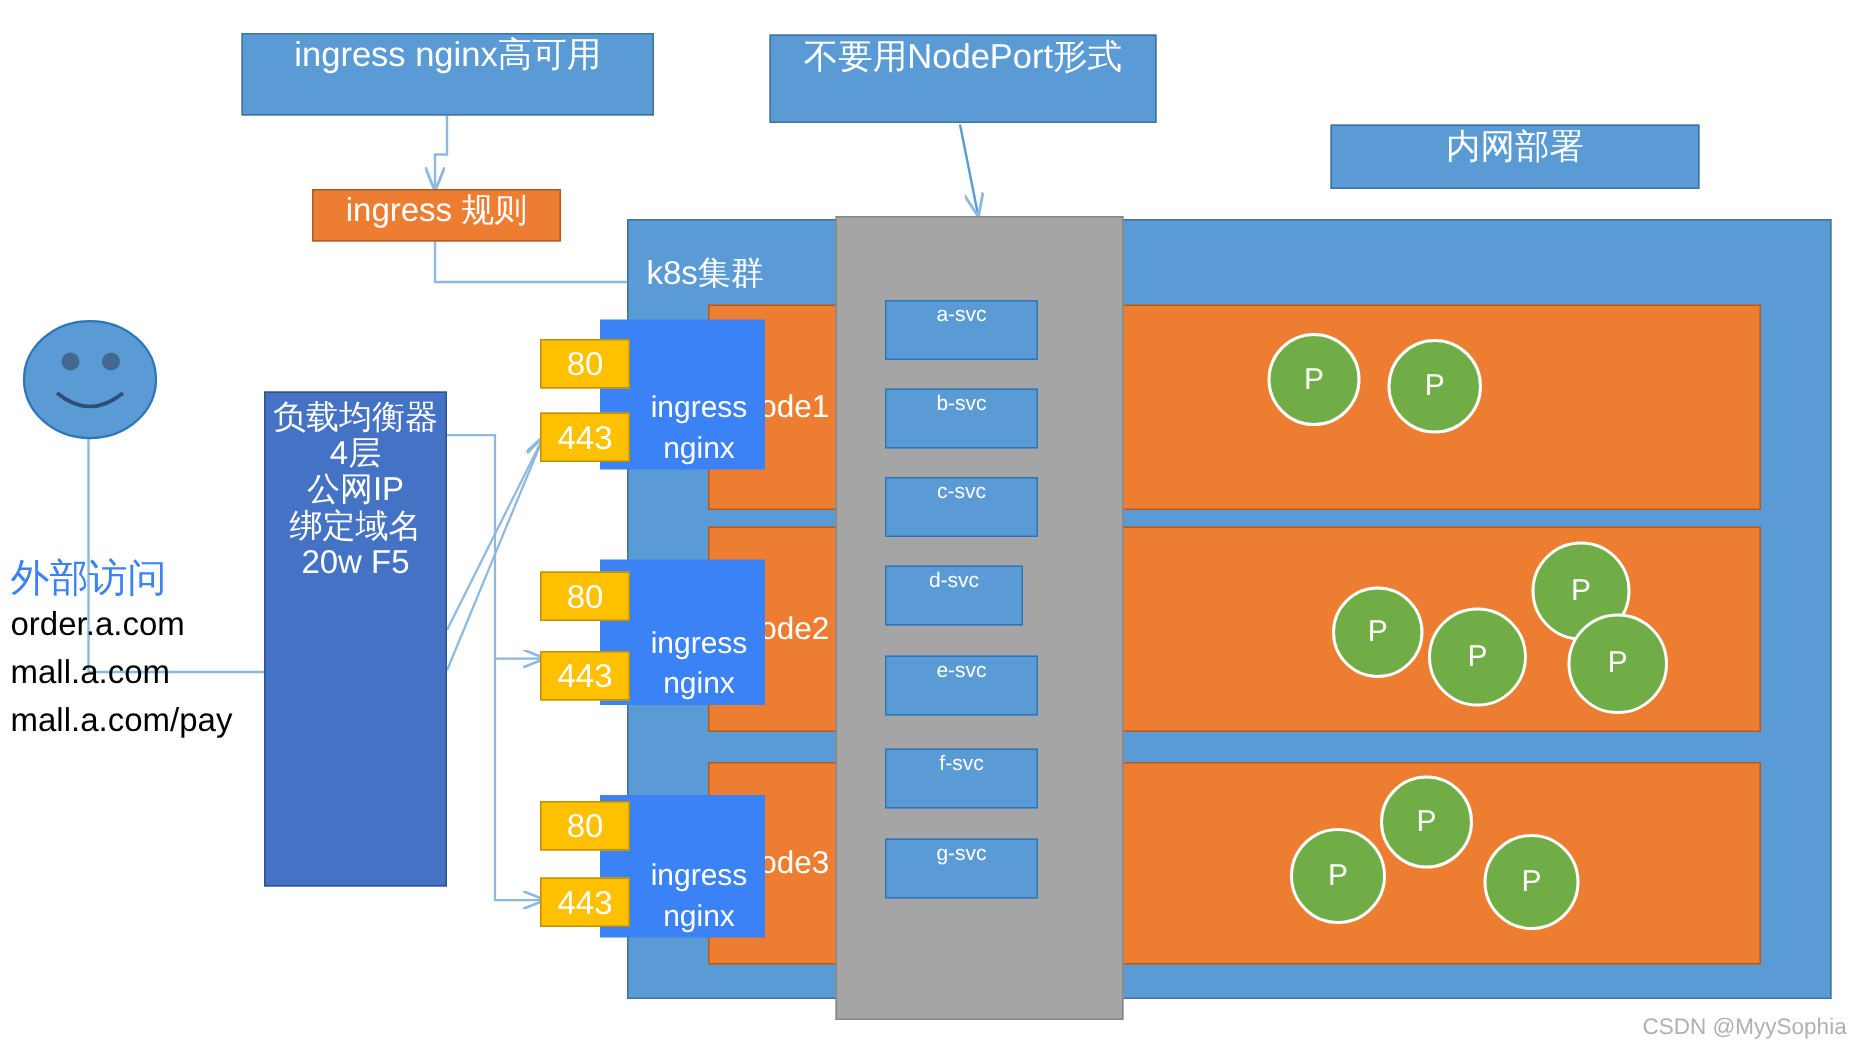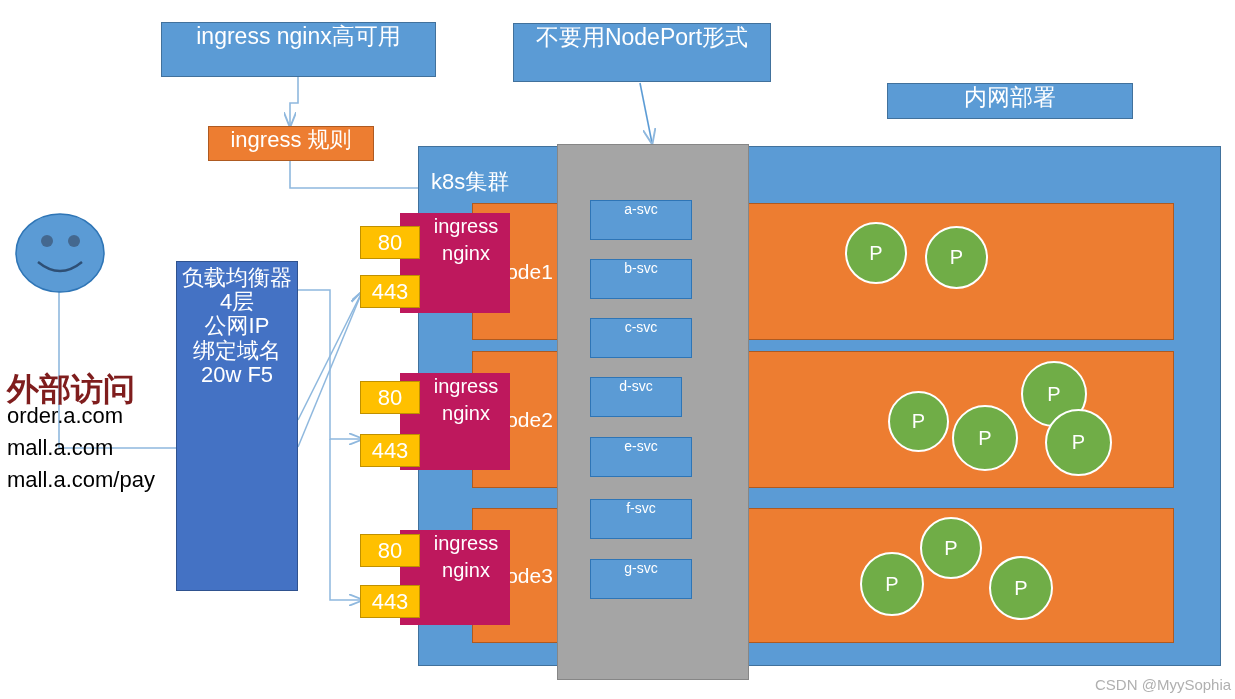--- a/index.html
+++ b/index.html
@@ -67,27 +67,27 @@
     top: 20px;
     color: #ffffff;
     font-size: 22px;
     white-space: nowrap;
   }
   .svc-column {
     background: #A5A5A5;
     border: 1px solid #868686;
   }
   .ingress-nginx {
-    background: #be185d;
+    background: #3b82f6;
     color: #ffffff;
     font-size: 20px;
     display: flex;
     flex-direction: column;
     align-items: center;
-    justify-content: flex-start;
+    justify-content: flex-end;
     line-height: 1.35;
     box-sizing: border-box;
     padding-left: 22px;
   }
   .port-chip {
     background: #FFC000;
     border: 1px solid #BF9000;
     color: #ffffff;
     font-size: 22px;
     display: flex;
@@ -117,24 +117,23 @@
     border: 2px solid #ffffff;
     color: #ffffff;
     display: flex;
     align-items: center;
     justify-content: center;
     font-size: 20px;
     box-sizing: border-box;
   }
 
   .ext-title {
-    color: #7f1d1d;
-    font-size: 32px;
-    white-space: nowrap;
-    font-weight: bold;
+    color: #3b82f6;
+    font-size: 26px;
+    white-space: nowrap;
   }
   .ext-line {
     color: #000000;
     font-size: 22px;
     white-space: nowrap;
   }
 
   .watermark {
     color: #b0b0b0;
     font-size: 15px;
@@ -200,21 +199,21 @@
   </svg>
 
   <div class="abs box blue-note" style="left:161px; top:22px; width:275px; height:55px;">
     <span>ingress nginx高可用</span>
   </div>
 
   <div class="abs box blue-note" style="left:513px; top:23px; width:258px; height:59px;">
     <span>不要用NodePort形式</span>
   </div>
 
-  <div class="abs box blue-note" style="left:887px; top:83px; width:246px; height:36px;">
+  <div class="abs box blue-note" style="left:887px; top:83px; width:246px; height:43px;">
     <span>内网部署</span>
   </div>
 
   <div class="abs box orange-note" style="left:208px; top:126px; width:166px; height:35px;">
     <span>ingress 规则</span>
   </div>
 
   <div class="abs k8s-cluster" style="left:418px; top:146px; width:801px; height:518px;">
     <span class="k8s-label">k8s集群</span>
   </div>

